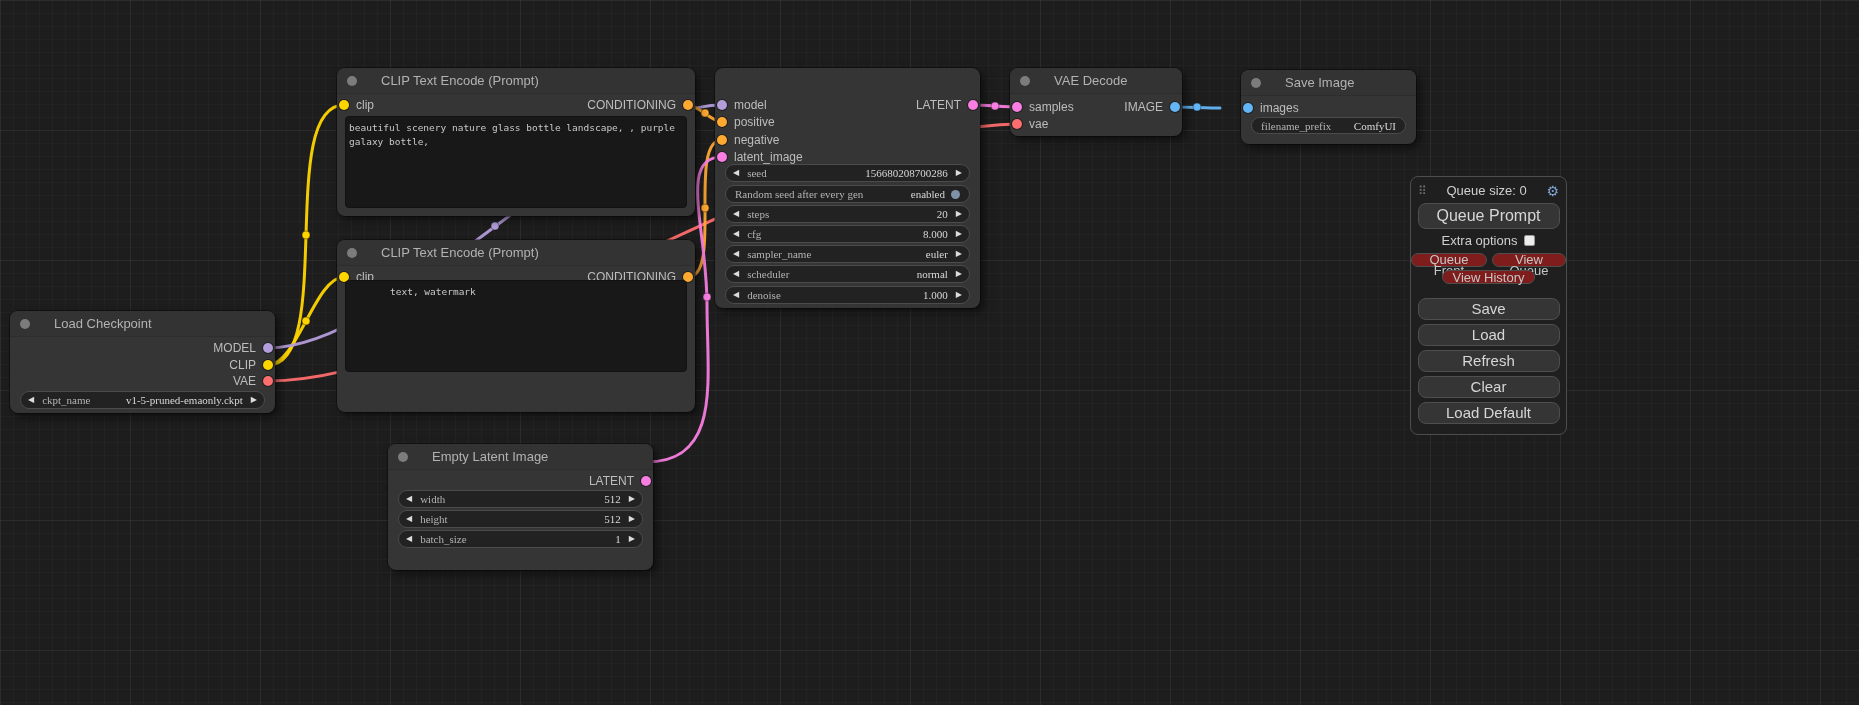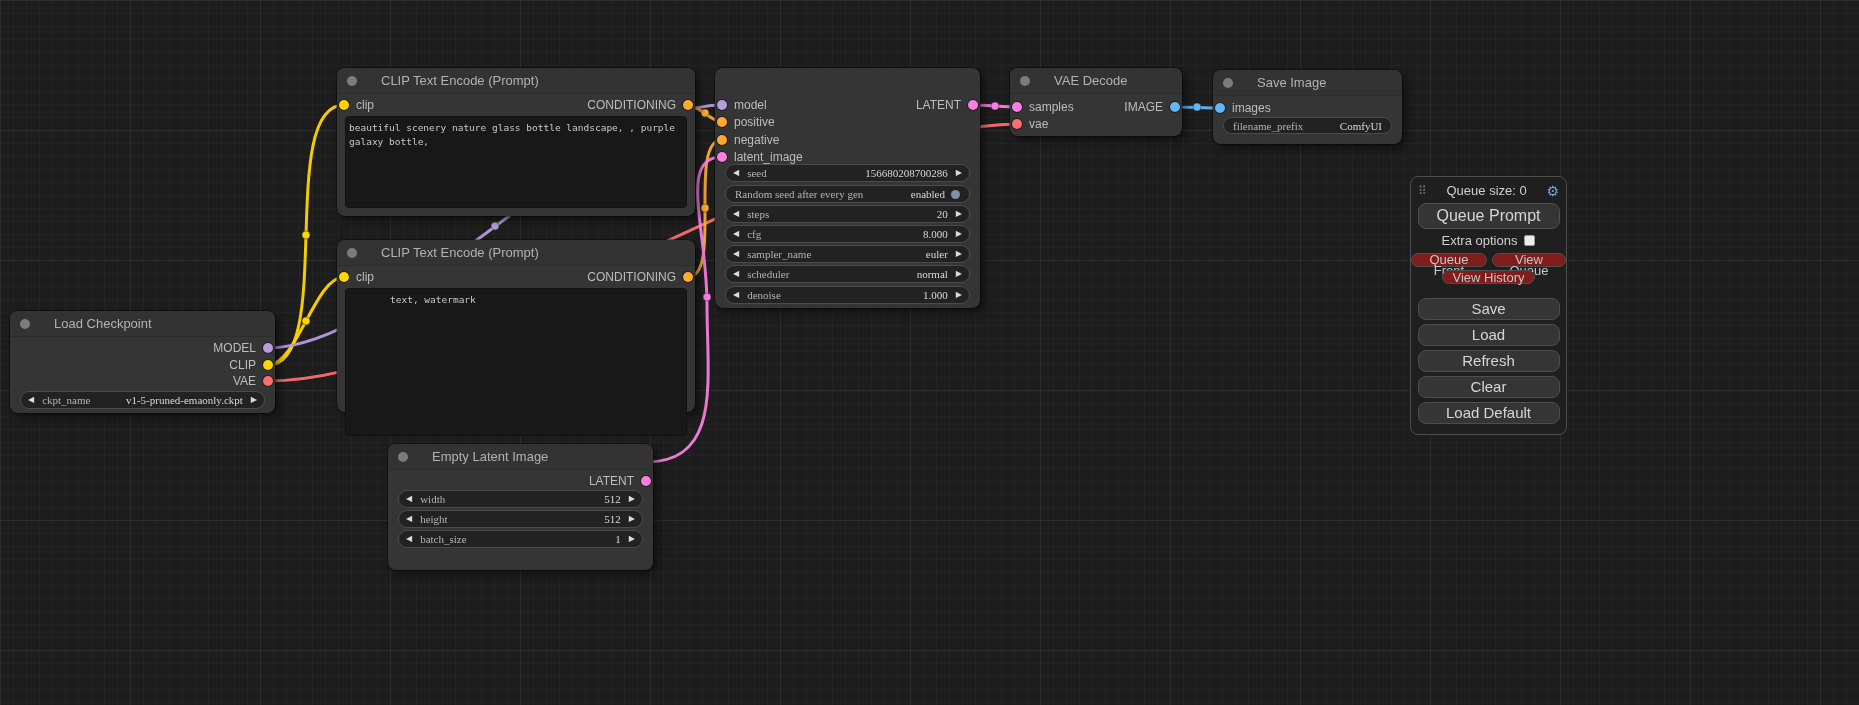--- a/index.html
+++ b/index.html
@@ -175,21 +175,21 @@
       <span class="ttext">CLIP Text Encode (Prompt)</span>
     </div>
     <div class="port in" style="top:29px">
       <span class="pdot" style="background:var(--c-clip)"></span>
       <span class="plabel">clip</span>
     </div>
     <div class="port out" style="top:29px">
       <span class="plabel">CONDITIONING</span>
       <span class="pdot" style="background:var(--c-conditioning)"></span>
     </div>
-    <textarea class="prompt" style="top: 48px; height: 148px; padding-left: 44px;" spellcheck="false">text, watermark</textarea>
+    <textarea class="prompt" style="top: 40px; height: 92px; padding-left: 44px;" spellcheck="false">text, watermark</textarea>
   </div>
 
   <div class="node" style="left:388px;top:444px;width:265px;height:126px">
     <div class="ntitle">
       <span class="tdot"></span>
       <span class="ttext">Empty Latent Image</span>
     </div>
     <div class="port out" style="top:29px">
       <span class="plabel">LATENT</span>
       <span class="pdot" style="background:var(--c-latent)"></span>
@@ -290,21 +290,21 @@
     <div class="port in" style="top:48px">
       <span class="pdot" style="background:var(--c-vae)"></span>
       <span class="plabel">vae</span>
     </div>
     <div class="port out" style="top:31px">
       <span class="plabel">IMAGE</span>
       <span class="pdot" style="background:var(--c-image)"></span>
     </div>
   </div>
 
-  <div class="node" style="left:1213px;top:70px;width:189px;height:74px">
+  <div class="node" style="left:1241px;top:70px;width:175px;height:74px">
     <div class="ntitle">
       <span class="tdot"></span>
       <span class="ttext">Save Image</span>
     </div>
     <div class="port in" style="top:30px">
       <span class="pdot" style="background:var(--c-image)"></span>
       <span class="plabel">images</span>
     </div>
     <div class="widget noarrow" style="top:47px;height:17px">
       <span class="wlabel">filename_prefix</span>

